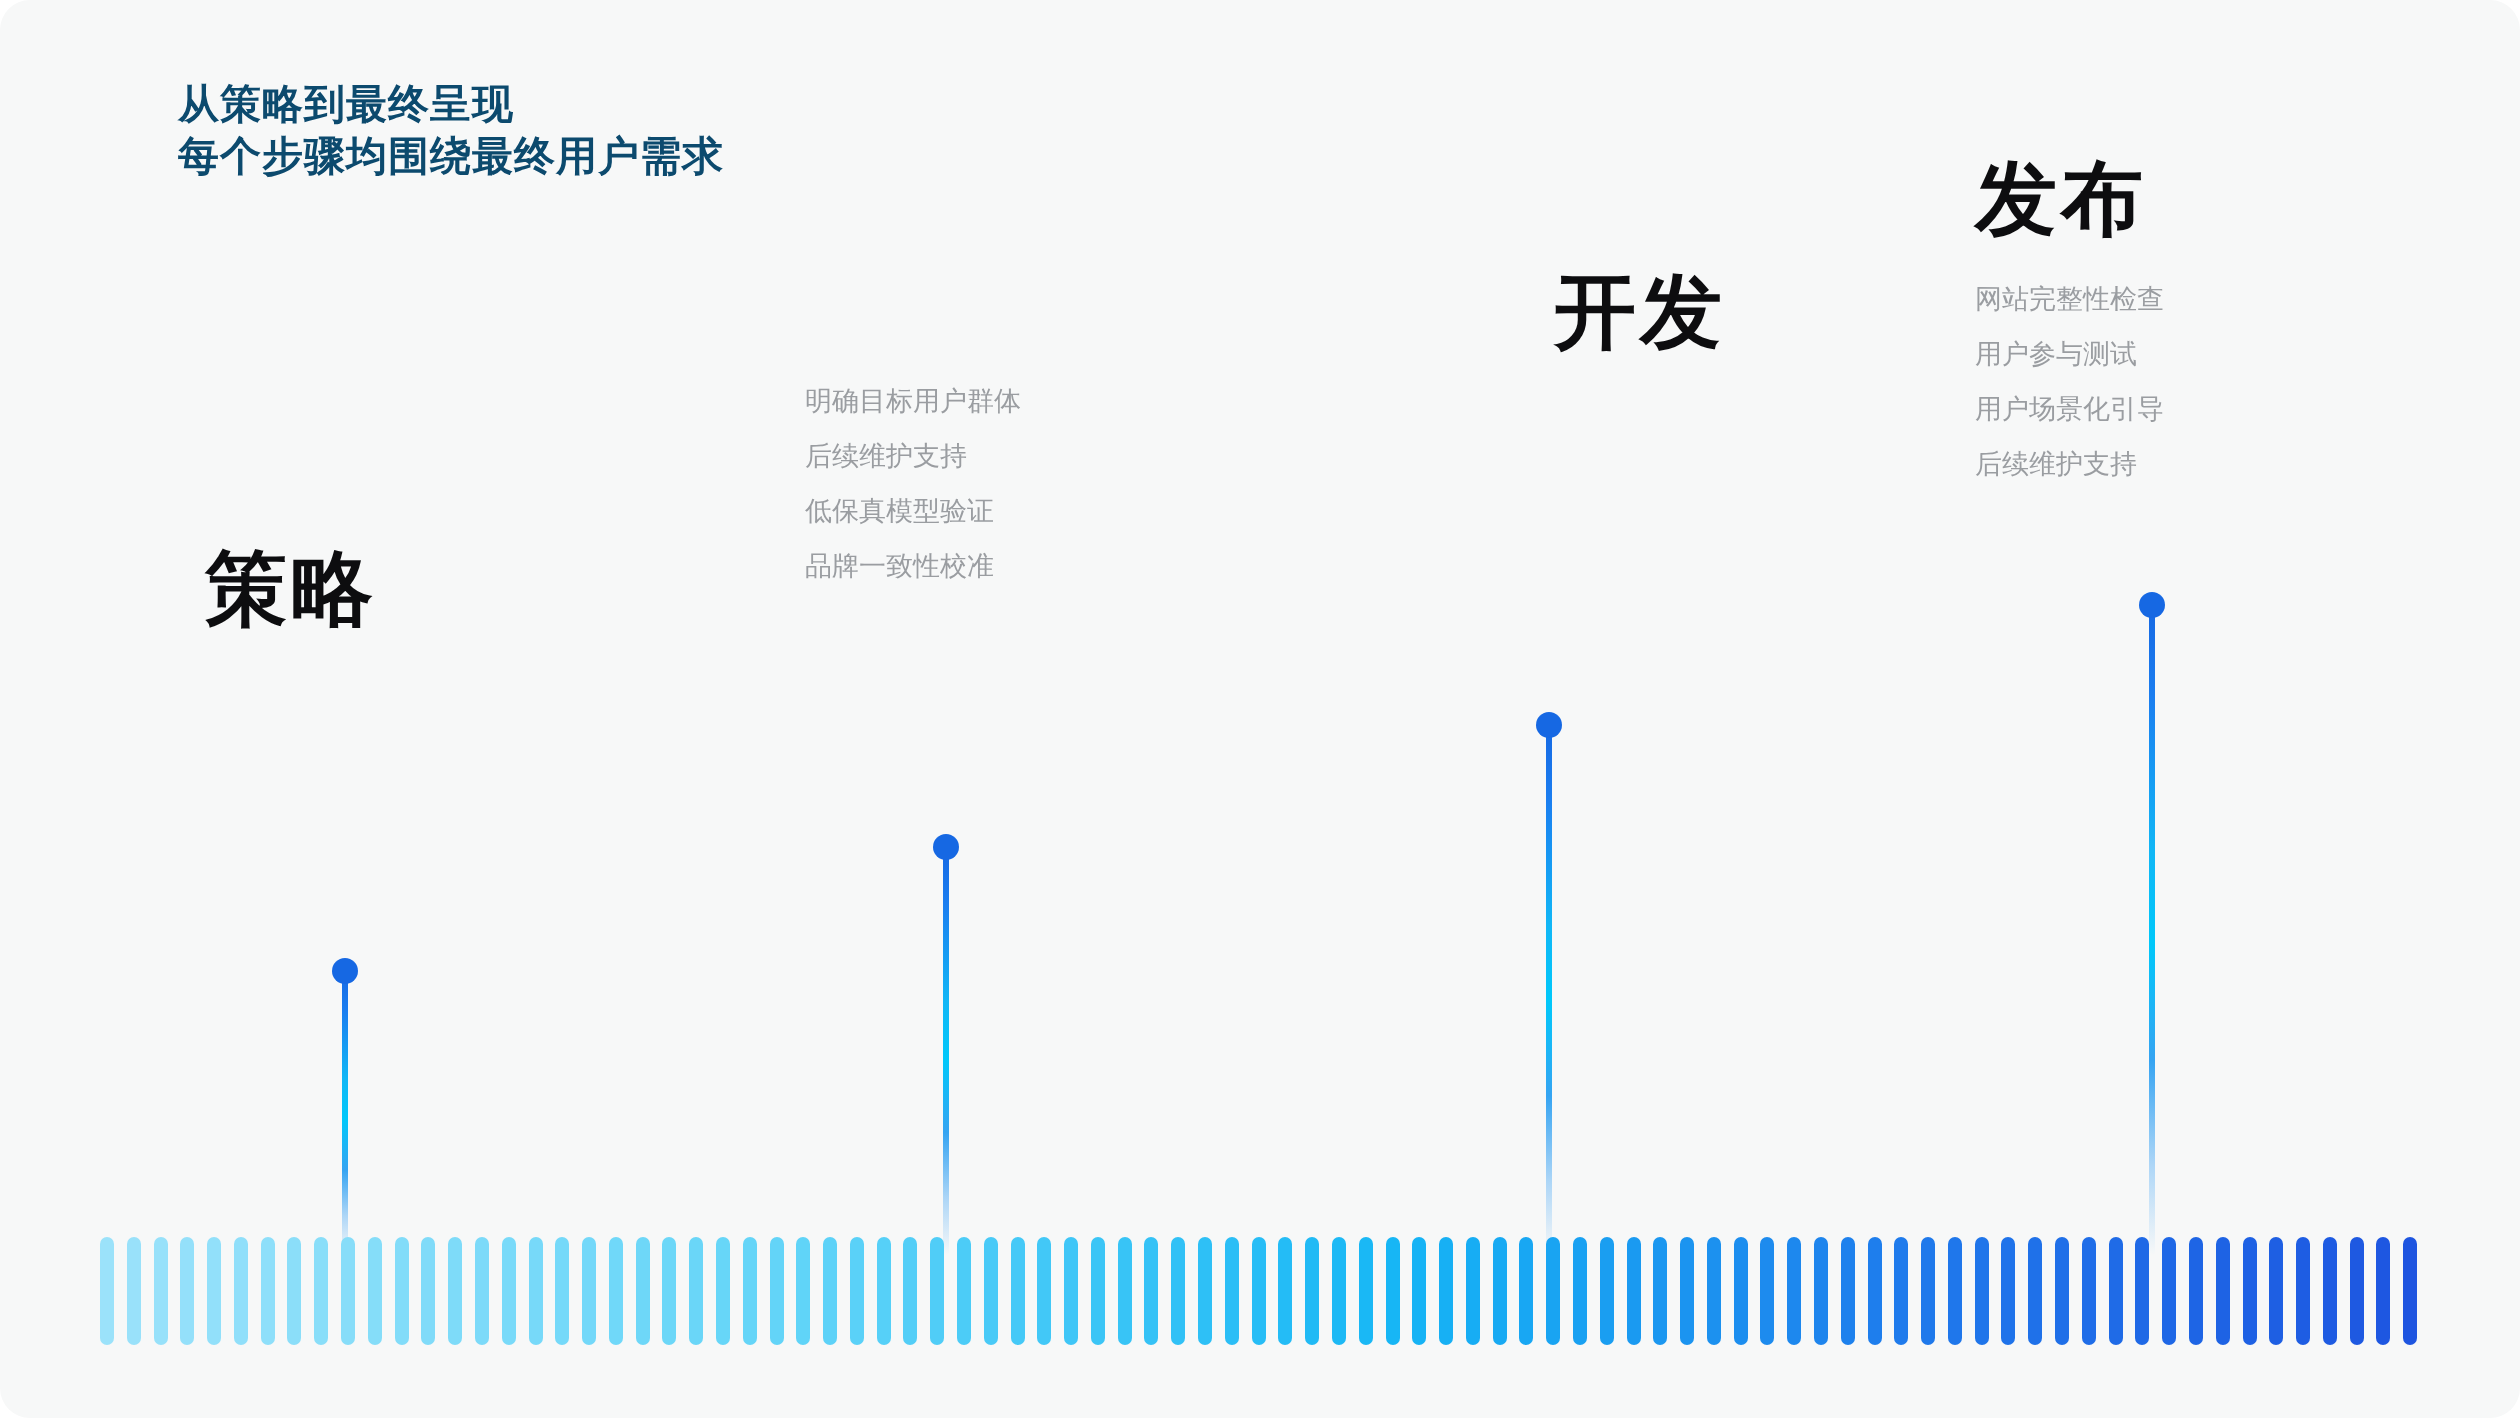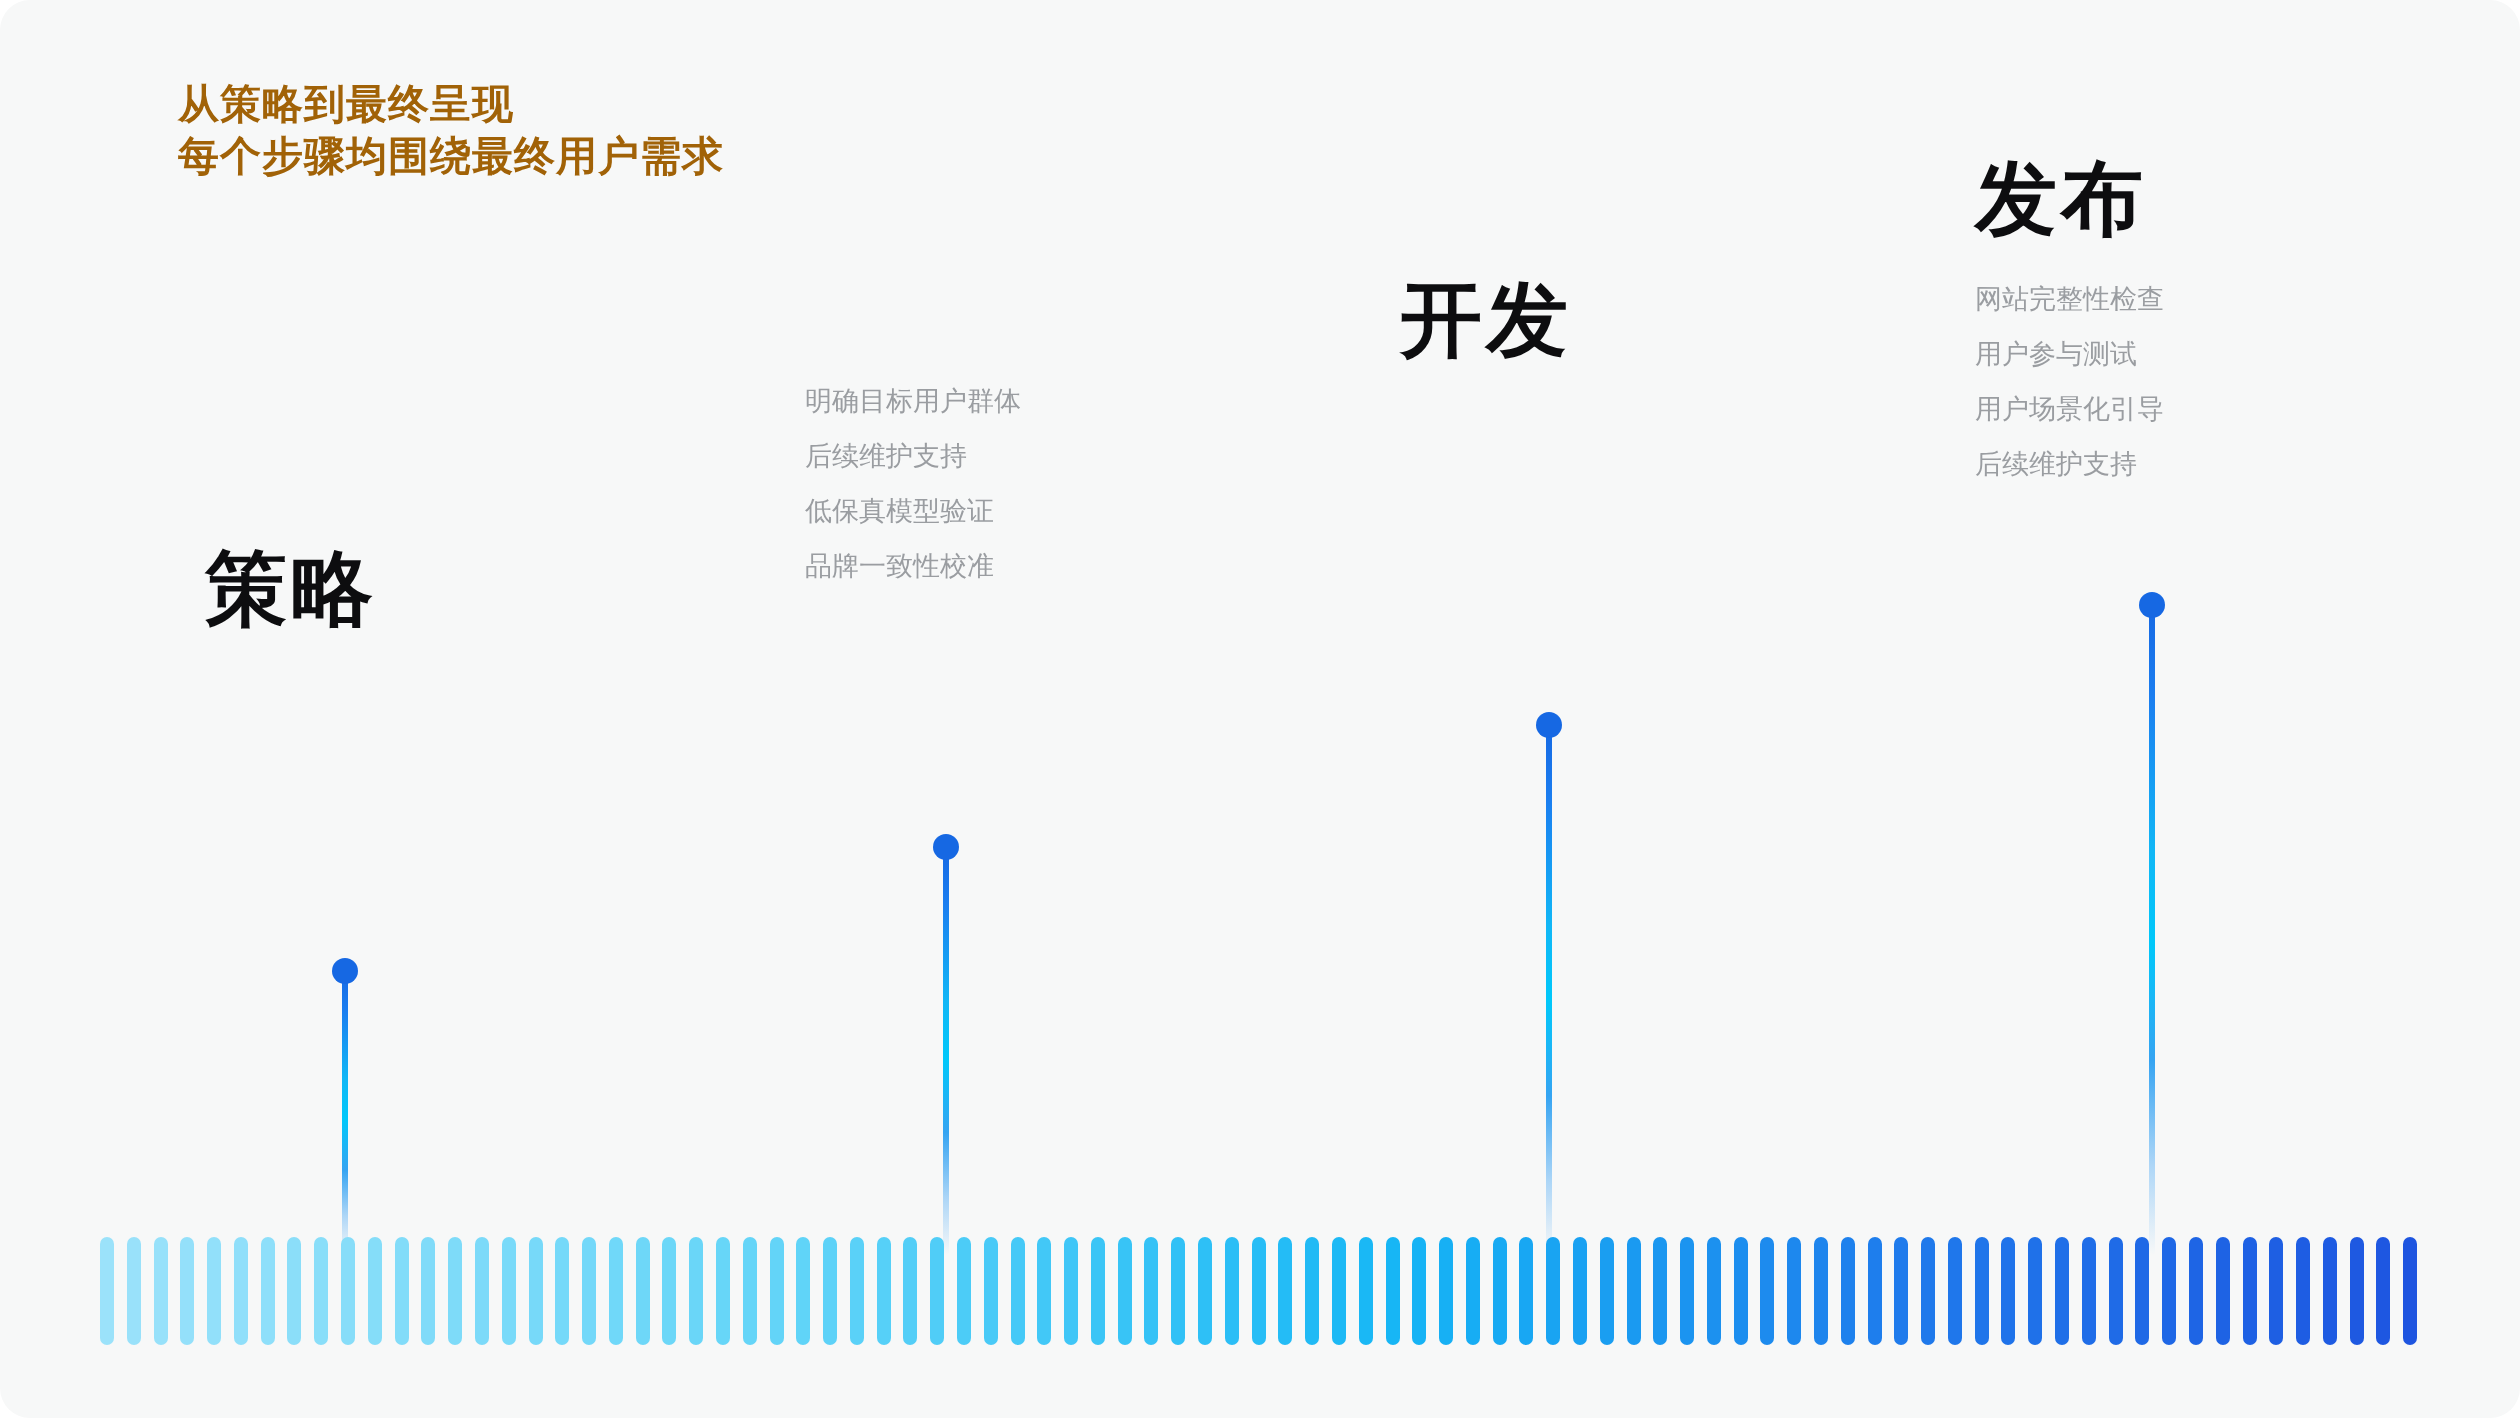--- a/index.html
+++ b/index.html
@@ -24,21 +24,21 @@
   }
 
   
   .header {
     position: absolute;
     left: 178px;
     top: 78px;
     width: 900px;
   }
   .header-line {
-    color: #a16207;
+    color: #0c4a6e;
     font-size: 41px;
     font-weight: 700;
     line-height: 1.28;
     letter-spacing: 1px;
     white-space: nowrap;
   }
 
   
   .stage-col {
     position: absolute;
@@ -145,21 +145,21 @@
           <li class="stage-item">明确目标用户群体</li>
           <li class="stage-item">后续维护支持</li>
           <li class="stage-item">低保真模型验证</li>
           <li class="stage-item">品牌一致性校准</li>
         </ul>
       </div>
       <div class="marker" style="left: 946px; top: 834px; height: 421px;">
         <div class="marker-stem" style="height: 408px;"></div>
         <div class="marker-dot" style="background: rgb(22, 104, 227);"></div>
       </div>
-      <div class="stage-col" style="left: 1400px; top: 279px;">
+      <div class="stage-col" style="left: 1400px; top: 271px; text-align: center;">
         <div class="stage-title">开发</div>
       </div>
       <div class="marker" style="left: 1549px; top: 712px; height: 543px;">
         <div class="marker-stem" style="height: 530px;"></div>
         <div class="marker-dot" style="background: rgb(22, 104, 227);"></div>
       </div>
       <div class="stage-col" style="left: 1975px; top: 158px;">
         <div class="stage-title">发布</div>
         <ul class="stage-items">
           <li class="stage-item">网站完整性检查</li>

